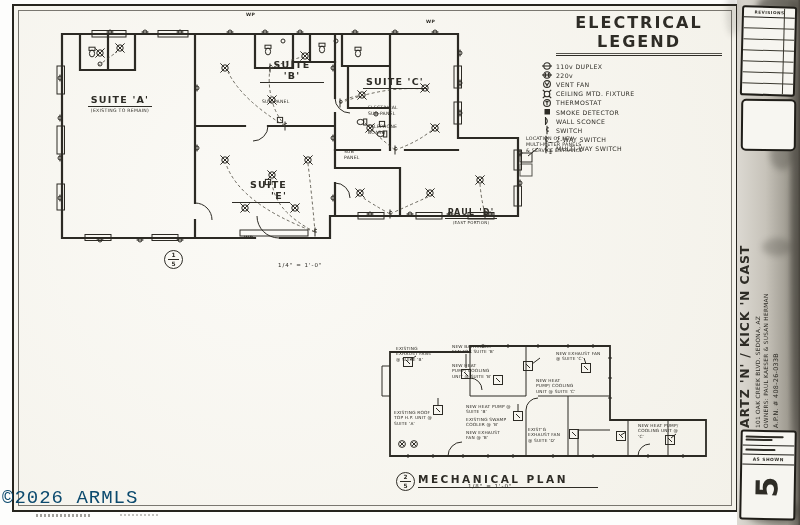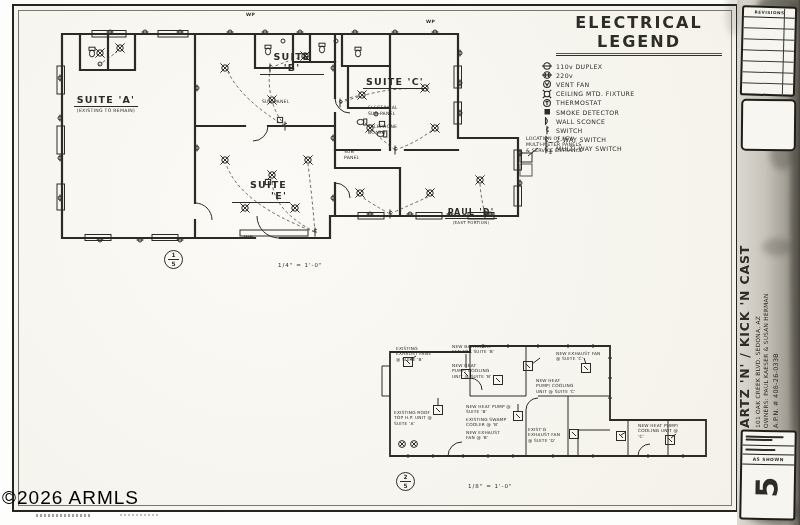--- a/index.html
+++ b/index.html
@@ -61,22 +61,22 @@
   .proj-title{font-size:12.5px;font-weight:bold;letter-spacing:.8px;white-space:nowrap;}
   .proj-line{font-size:5.8px;letter-spacing:.3px;margin-top:2.5px;white-space:nowrap;}
   .fields-box{position:absolute;left:740px;top:430px;width:52px;height:86px;background:#f6f5f0;
               border:2.5px solid #1f1d18;border-radius:3px;transform:rotate(1deg);overflow:hidden;}
   .frow{border-bottom:1px solid #1f1d18;padding:2px 3px;}
   .squig{height:2.4px;background:#2e2c26;border-radius:2px;margin:1.5px 0;}
   .fscale{font-size:4.4px;font-weight:bold;text-align:center;letter-spacing:.5px;padding:2px 0;}
   .sheet-num{height:44px;display:flex;align-items:center;justify-content:center;}
   .sheet-num span{display:block;font-size:30px;font-weight:bold;transform:rotate(-90deg);line-height:1;}
   
-  .watermark{position:absolute;left:2px;top:487px;font-family:Liberation Sans, sans-serif;
-             font-size:19px;color:#000000;letter-spacing:1px;z-index:30;}
+  .watermark{position:absolute;left:2px;top:487px;font-family:Liberation Mono, monospace;
+             font-size:19px;color:#0c4a6e;letter-spacing:1px;z-index:30;}
   .fineprint{position:absolute;background:repeating-linear-gradient(90deg,#55534c 0 2px,transparent 2px 4px);opacity:.55;}
 </style>
 </head>
 <body>
 
 <div class="page">
 
   <div class="sheet">
     <div class="sheet-inner"></div>
   </div>
@@ -199,25 +199,25 @@
     </g>
     <g class="wire">
       <path d="M300,95 Q310,88 320,88 M300,95 Q345,78 383,81 M355,142 Q342,132 332,122 M355,142 Q378,134 392,122"></path>
       <path d="M275,224 Q200,196 186,156 M275,224 Q232,202 232,171 M275,224 Q272,188 268,156"></path>
       <path d="M245,118 Q236,106 233,96 M245,118 Q202,92 188,64"></path>
       <path d="M445,206 Q441,190 440,176 M350,206 Q332,196 322,189 M350,206 Q372,196 388,189"></path>
       <path d="M230,60 Q228,75 231,88 M230,60 Q250,52 262,49 M58,58 Q68,50 77,44"></path>
     </g>
   </svg>
 
-  <div class="suite hand" style="left:64px;top:88px;width:84px;">
+  <div class="suite hand" style="left:78px;top:88px;width:84px;">
     <span class="nm">SUITE 'A'</span>
     <span class="sub">(EXISTING TO REMAIN)</span>
   </div>
-  <div class="suite hand" style="left:260px;top:51px;width:64px;">
+  <div class="suite hand" style="left:260px;top:59px;width:64px;">
     <span class="nm">SUITE 'B'</span>
   </div>
   <div class="suite hand" style="left:362px;top:70px;width:66px;">
     <span class="nm">SUITE 'C'</span>
   </div>
   <div class="suite hand" style="left:442px;top:200px;width:58px;">
     <span class="nm" style="font-size:8px;">PAUL 'D'</span>
     <span class="sub" style="font-size:4px;">(EAST PORTION)</span>
   </div>
   <div class="suite hand" style="left:232px;top:179px;width:58px;text-align:right;">
@@ -383,20 +383,23 @@
   <div class="tinynote hand" style="left:466px;top:404px;width:46px;font-size:4.3px;">NEW HEAT PUMP @ SUITE 'B'</div>
   <div class="tinynote hand" style="left:466px;top:417px;width:46px;font-size:4.3px;">EXISTING SWAMP COOLER @ 'B'</div>
   <div class="tinynote hand" style="left:466px;top:430px;width:42px;font-size:4.3px;">NEW EXHAUST FAN @ 'B'</div>
   <div class="tinynote hand" style="left:528px;top:427px;width:36px;font-size:4.3px;">EXIST'G EXHAUST FAN @ SUITE 'D'</div>
   <div class="tinynote hand" style="left:638px;top:423px;width:44px;font-size:4.3px;">NEW HEAT PUMP/ COOLING UNIT @ 'C'</div>
 
   <div class="bubble" style="left:396px;top:472px;">
     <span>2</span>
       <span>5</span>
   </div>
+  <div class="plan-title hand" style="left:418px;top:468px;width:180px;">
+    <span>MECHANICAL PLAN</span>
+  </div>
   <div class="plan-scale hand" style="left:468px;top:483px;">1/8" = 1'-0"</div>
 
   <div class="edge-strip"></div>
   <div class="blob" style="left:757px;top:-6px;width:42px;height:26px;opacity:.55;"></div>
   <div class="blob" style="left:791px;top:60px;width:10px;height:380px;opacity:.45;"></div>
   <div class="blob" style="left:770px;top:140px;width:24px;height:30px;opacity:.3;"></div>
   <div class="blob" style="left:762px;top:238px;width:30px;height:18px;opacity:.25;"></div>
   <div class="blob" style="left:745px;top:498px;width:55px;height:26px;opacity:.5;"></div>
   <div class="blob" style="left:726px;top:-8px;width:14px;height:44px;opacity:.15;"></div>
 

